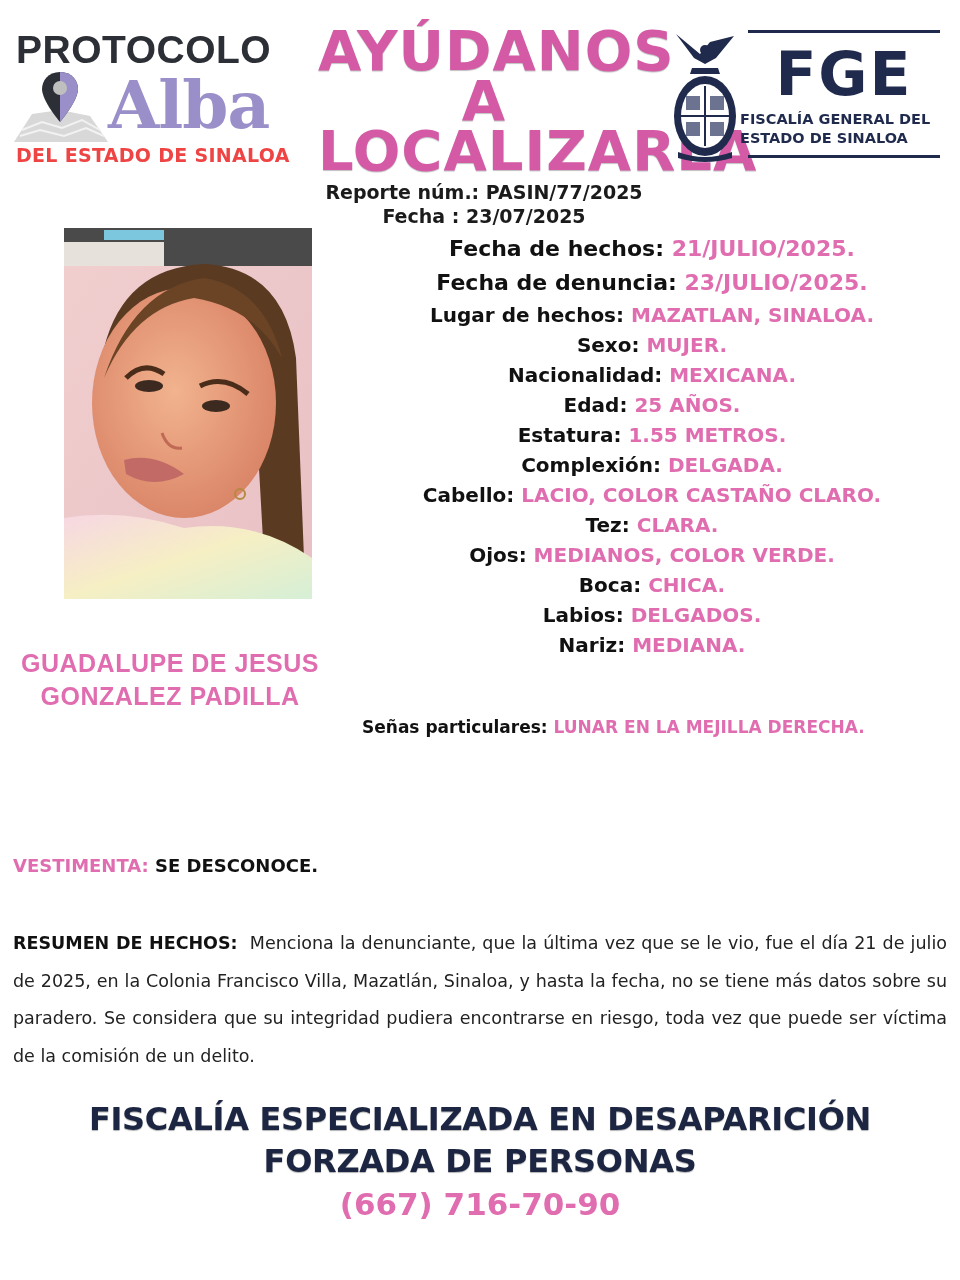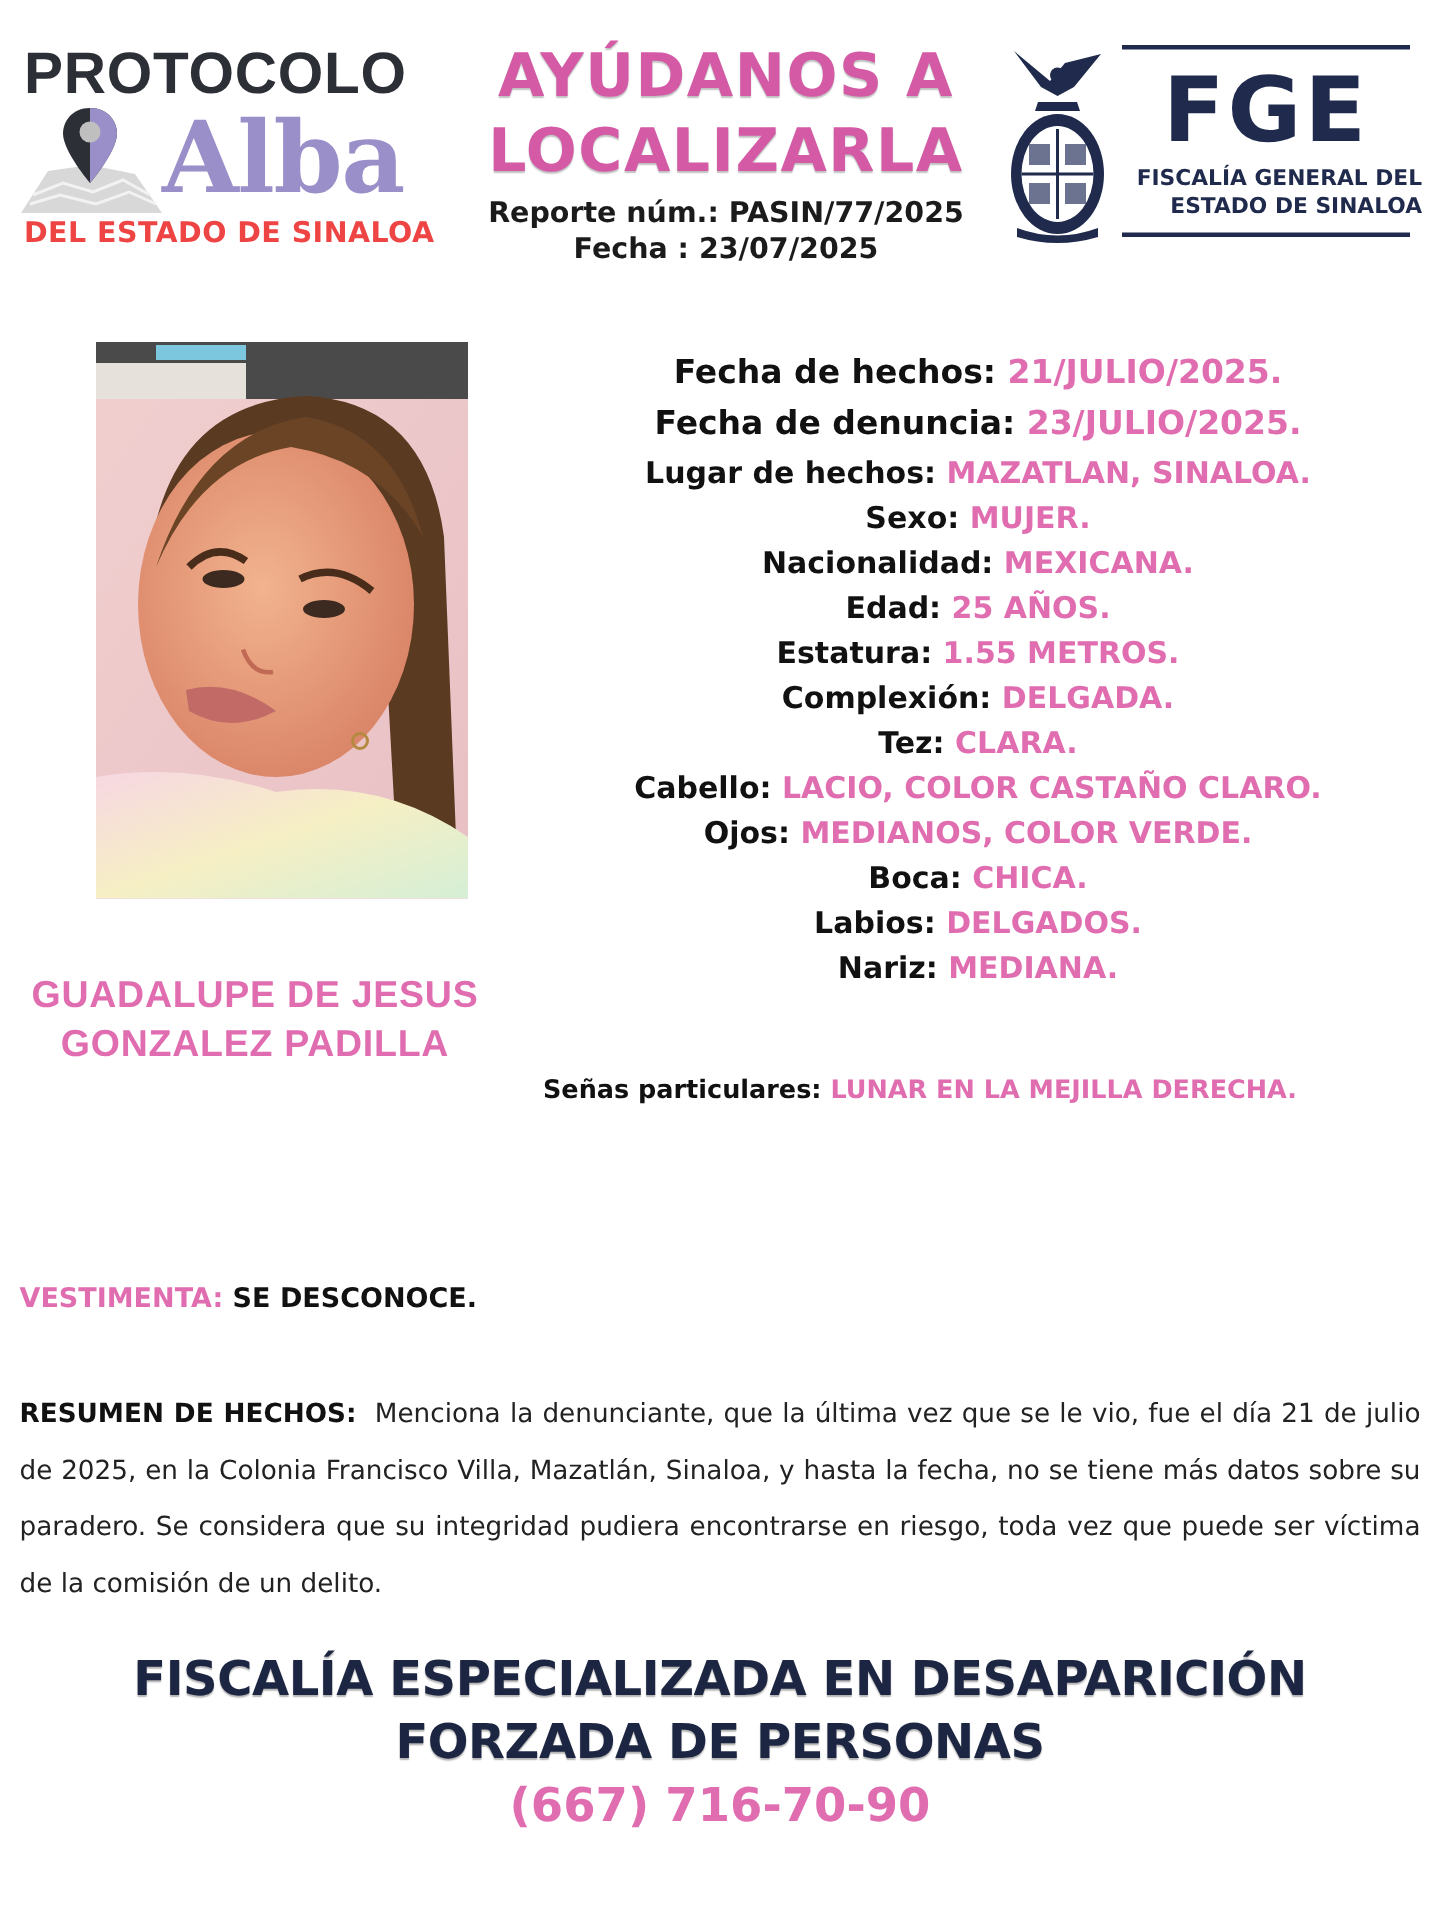--- a/index.html
+++ b/index.html
@@ -8,28 +8,28 @@
 
   
   .alba { left:12px; top:22px; width:300px; height:150px; }
   .alba .proto { position:absolute; left:4px; top:6px; font-family:Liberation Sans, sans-serif; font-weight:bold; font-size:39px; color:#2d2f36; letter-spacing:0.5px; }
   .alba .albaword { position:absolute; left:96px; top:50px; font-family:"DejaVu Serif", serif; font-weight:bold; font-size:66px; color:#9b8fca; letter-spacing:-1px; line-height:1; }
   .alba .estado { position:absolute; left:4px; top:122px; font-weight:bold; font-size:19px; color:#ef4444; letter-spacing:0.3px; }
   .alba svg { position:absolute; left:0; top:48px; }
 
   
   .center-head { left:318px; top:26px; width:332px; text-align:center; }
-  .center-head .t1, .center-head .t2 { font-weight:bold; color:#d45aa6; font-size:40px; line-height:50px; letter-spacing:1px; text-shadow:0 1px 1px rgba(0,0,0,0.25); }
+  .center-head .t1, .center-head .t2 { font-weight:bold; color:#d45aa6; font-size:56px; line-height:50px; letter-spacing:1px; text-shadow:0 1px 1px rgba(0,0,0,0.25); }
   .center-head .rep { font-weight:bold; font-size:19px; color:#1b1b1b; line-height:24px; margin-top:4px;text-align:center; }
 
   
   .fge { left:668px; top:26px; width:280px; height:140px; }
   .fge .line { position:absolute; left:80px; width:192px; height:3px; background:#1f2a4d; }
   .fge .big { position:absolute; left:80px; width:192px; top:16px; text-align:center; font-weight:bold; font-size:60px; color:#1f2a4d; letter-spacing:2px; line-height:64px; }
-  .fge .small { position:absolute; left:72px; width:208px; top:84px; text-align:right; font-weight:bold; font-size:14.5px; line-height:19px; color:#1f2a4d; }
+  .fge .small { position:absolute; left:72px; width:208px; top:84px; text-align:left; font-weight:bold; font-size:14.5px; line-height:19px; color:#1f2a4d; }
 
   
   .photo { left:64px; top:228px; width:248px; height:371px; overflow:hidden; background:#e9c5c5; }
 
   
   .name { left:0; top:647px; width:340px; text-align:center; font-family:"Liberation Sans", sans-serif; font-weight:bold; font-size:25px; line-height:33px; color:#e06db0; letter-spacing:0.5px; }
 
   
   .details { left:362px; top:232px; width:580px; }
   .row { font-weight:bold; white-space:nowrap;text-align:center; }
@@ -140,22 +140,22 @@
 
 <div class="abs details">
   <div class="row big"><span class="lbl">Fecha de hechos:</span> <span class="val">21/JULIO/2025.</span></div>
   <div class="row big"><span class="lbl">Fecha de denuncia:</span> <span class="val">23/JULIO/2025.</span></div>
   <div class="row mid"><span class="lbl">Lugar de hechos:</span> <span class="val">MAZATLAN, SINALOA.</span></div>
   <div class="row mid"><span class="lbl">Sexo:</span> <span class="val">MUJER.</span></div>
   <div class="row mid"><span class="lbl">Nacionalidad:</span> <span class="val">MEXICANA.</span></div>
   <div class="row mid"><span class="lbl">Edad:</span> <span class="val">25 AÑOS.</span></div>
   <div class="row mid"><span class="lbl">Estatura:</span> <span class="val">1.55 METROS.</span></div>
   <div class="row mid"><span class="lbl">Complexión:</span> <span class="val">DELGADA.</span></div>
+  <div class="row mid"><span class="lbl">Cabello:</span> <span class="val">LACIO, COLOR CASTAÑO CLARO.</span></div>
   <div class="row mid"><span class="lbl">Tez:</span> <span class="val">CLARA.</span></div>
-  <div class="row mid"><span class="lbl">Cabello:</span> <span class="val">LACIO, COLOR CASTAÑO CLARO.</span></div>
   <div class="row mid"><span class="lbl">Ojos:</span> <span class="val">MEDIANOS, COLOR VERDE.</span></div>
   <div class="row mid"><span class="lbl">Boca:</span> <span class="val">CHICA.</span></div>
   <div class="row mid"><span class="lbl">Labios:</span> <span class="val">DELGADOS.</span></div>
   <div class="row mid"><span class="lbl">Nariz:</span> <span class="val">MEDIANA.</span></div>
 </div>
 
 <div class="abs senas">
   <span class="lbl">Señas particulares:</span> <span class="val">LUNAR EN LA MEJILLA DERECHA.</span>
 </div>
 

